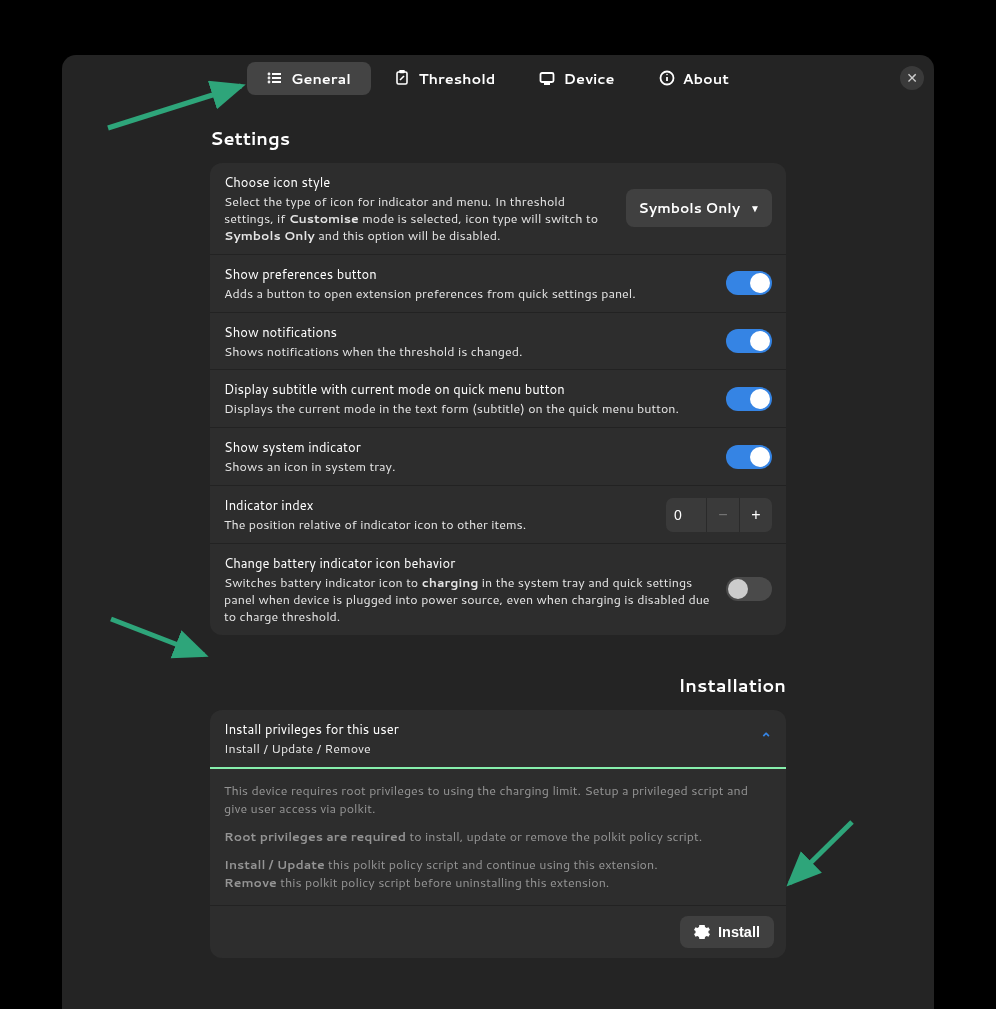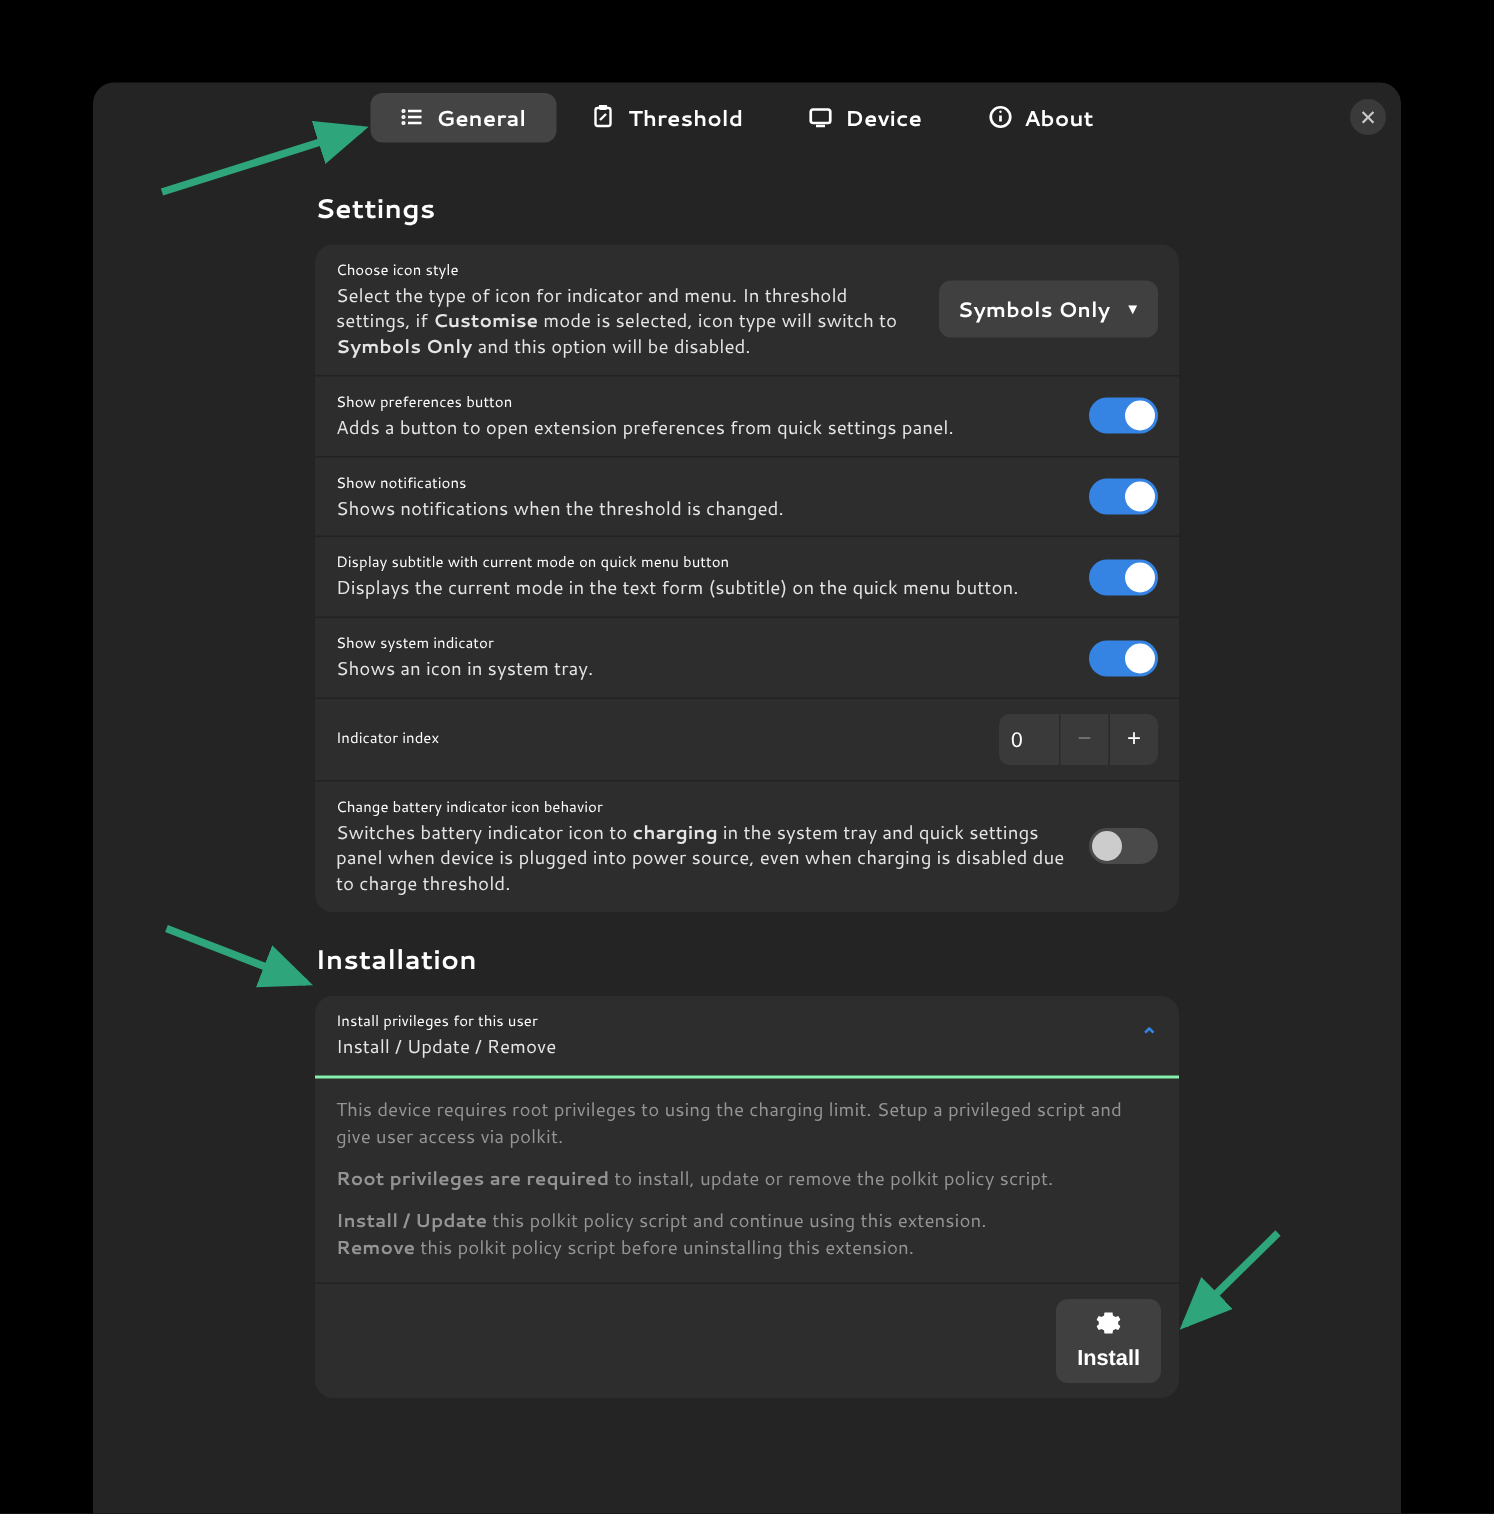--- a/index.html
+++ b/index.html
@@ -79,21 +79,21 @@
     }
     .row {
       display: flex;
       align-items: center;
       padding: 10px 14px;
       border-bottom: 1px solid #222;
       gap: 12px;
     }
     .row:last-child { border-bottom: none; }
     .row-text { flex: 1; min-width: 0; }
-    .row-title { font-size: 10px; color: #fff; margin-bottom: 2px; }
+    .row-title { font-size: 13px; color: #fff; margin-bottom: 2px; }
     .row-desc { font-size: 12.5px; color: #e5e5e5; line-height: 1.35; }
     .row-desc b { font-weight: 700; }
     .dropdown {
       background: #404040;
       border-radius: 8px;
       padding: 9px 12px;
       display: flex;
       align-items: center;
       gap: 10px;
       font-size: 14px;
@@ -178,21 +178,20 @@
       border: none;
       border-radius: 8px;
       padding: 8px 14px;
       display: flex;
       align-items: center;
       gap: 8px;
       font-size: 14.5px;
       font-weight: 600;
       color: #fff;
       cursor: pointer;
-      flex-direction: column;
     }
     .arrow {
       position: absolute;
       pointer-events: none;
     }
     .arrow svg { display: block; }
   </style>
 </head>
 <body>
 
@@ -291,41 +290,42 @@
           <div class="row-desc">Shows an icon in system tray.</div>
         </div>
         <div class="toggle on">
             <div class="toggle-knob"></div>
           </div>
       </div>
 
       <div class="row">
         <div class="row-text">
           <div class="row-title">Indicator index</div>
+          <div class="row-desc">The position relative of indicator icon to other items.</div>
         </div>
         <div class="spinner">
           <input class="spinner-input" value="0" style="">
           <button class="spinner-btn minus">−</button>
           <button class="spinner-btn">+</button>
         </div>
       </div>
 
       <div class="row">
         <div class="row-text">
           <div class="row-title">Change battery indicator icon behavior</div>
           <div class="row-desc"><span>Switches battery indicator icon to </span><b>charging</b><span> in the system tray and quick settings panel when device is plugged into power source, even when charging is disabled due to charge threshold.</span></div>
         </div>
         <div class="toggle off">
             <div class="toggle-knob"></div>
           </div>
       </div>
 
     </div>
 
-    <div class="section-title" style="margin-top:18px;">Installation</div>
+    <div class="section-title" style="margin-top:37px;text-align:right;">Installation</div>
     <div class="group">
       <div class="expander-header">
         <div class="row-text">
           <div class="row-title">Install privileges for this user</div>
           <div class="row-desc">Install / Update / Remove</div>
         </div>
         <span class="chev">⌃</span>
       </div>
       <div class="expander-body">
         <p>This device requires root privileges to using the charging limit. Setup a privileged script and give user access via polkit.</p>

